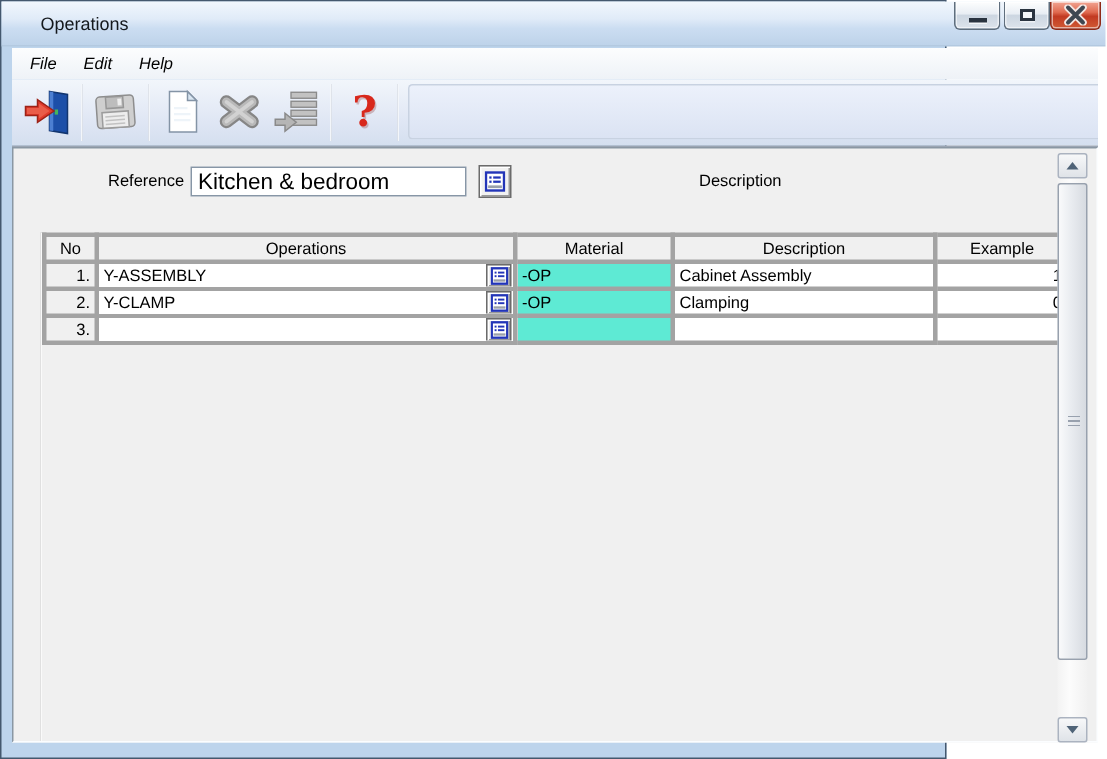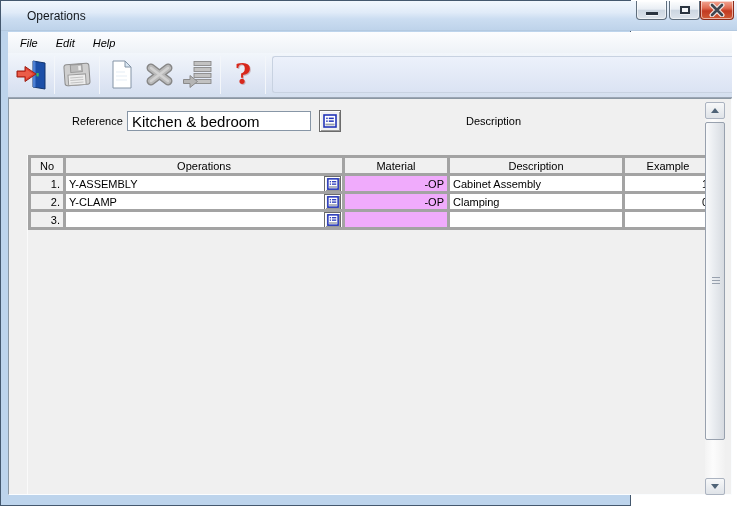--- a/index.html
+++ b/index.html
@@ -90,21 +90,21 @@
     border-collapse:collapse; table-layout:fixed;
     font-size:11px;
   }
   .grid-table th, .grid-table td {
     border:3px solid #a3a3a3; height:18px; padding:0 3px;
     overflow:hidden; white-space:nowrap; font-weight:normal;
   }
   .grid-table th { background:#f0f0f0; text-align:center; }
   .cell-no   { background:#f0f0f0; text-align:right; }
   .cell-op   { background:#ffffff; position:relative; padding-right:21px !important; }
-  .cell-mat  { background:#f0abfc; text-align:right; }
+  .cell-mat  { background:#5eead4; text-align:left; }
   .cell-desc { background:#ffffff; }
   .cell-dur  { background:#ffffff; text-align:right; }
   .lookup-btn-sm {
     position:absolute; right:1px; top:50%; transform:translateY(-50%);
     width:17px; height:16px; background:#f1f1f1; border:1px solid #6b6b6b;
     box-shadow:inset 1px 1px 0 #ffffff, inset -1px -1px 0 #9a9a9a;
     display:flex; align-items:center; justify-content:center; cursor:default;
   }
 
   

